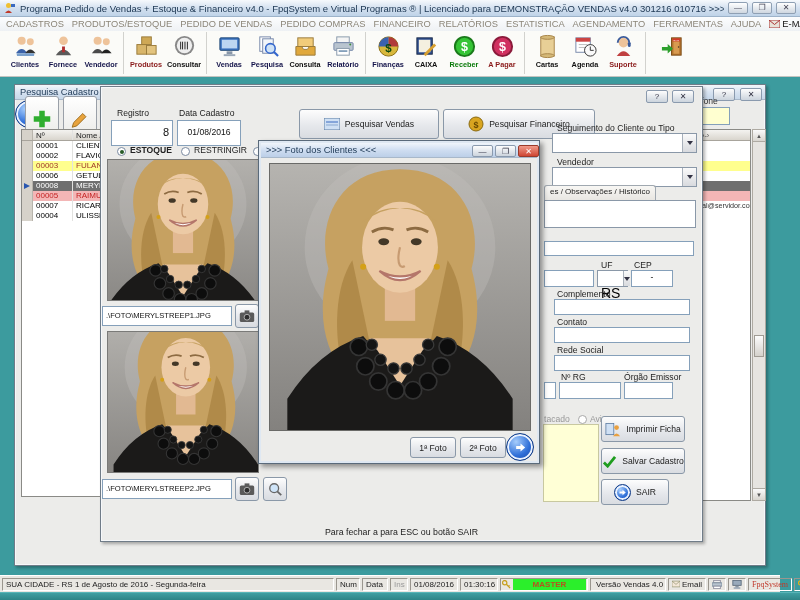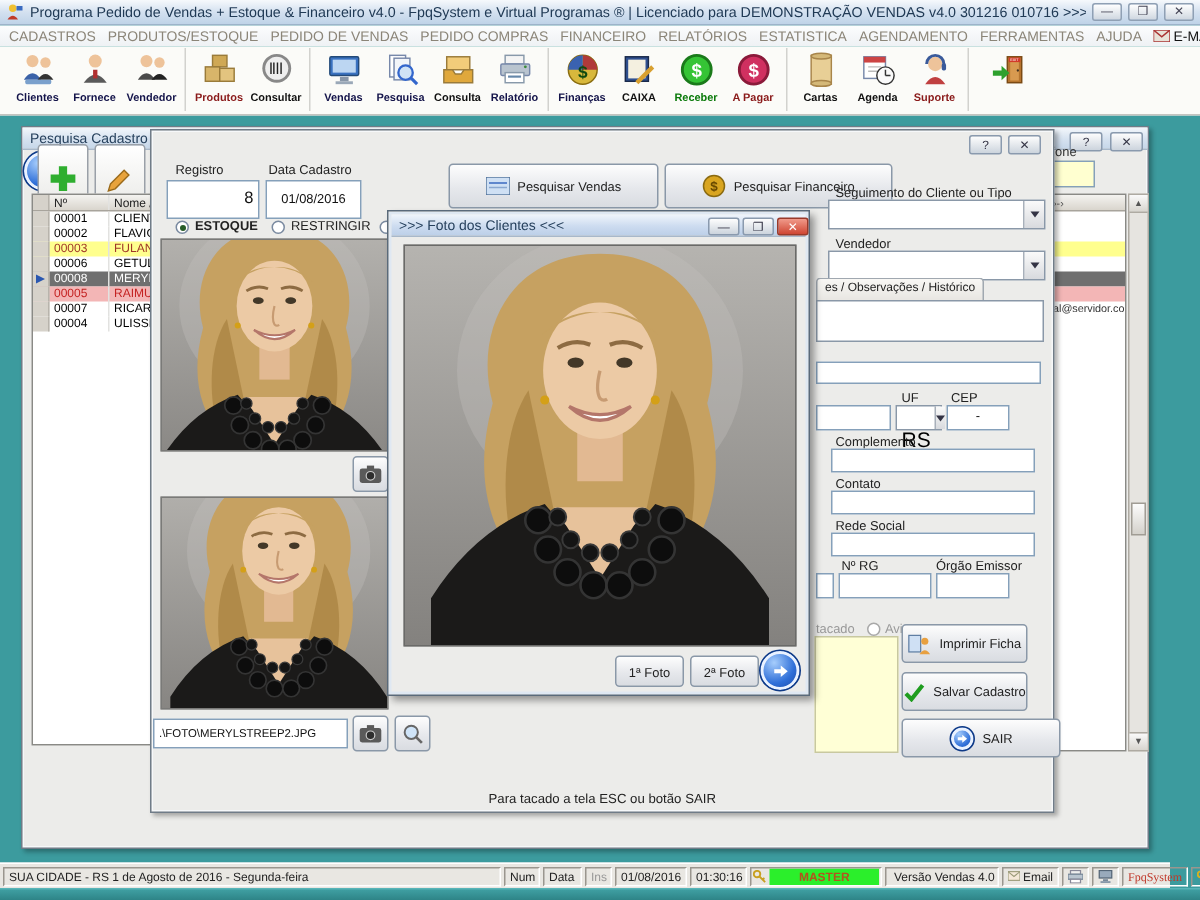--- a/index.html
+++ b/index.html
@@ -433,20 +433,21 @@
           <text x="8" y="11.5" font-size="9" text-anchor="middle" fill="#6a4a00" font-weight="bold">$</text>
         </svg>
       <span>Pesquisar  Financeiro</span>
     </div>
 
     <div class="photo" style="left:6px;top:72px;width:152px;height:142px;">
       <svg viewBox="8 2 104 116" preserveAspectRatio="xMidYMid slice">
           <use href="#portrait" width="120" height="130"></use>
         </svg>
     </div>
+    <div class="field" style="left:1px;top:219px;width:130px;height:20px;font-size:7.6px;line-height:16px;">.\FOTO\MERYLSTREEP1.JPG</div>
     <div class="btn" style="left:134px;top:217px;width:24px;height:24px;">
       <svg width="16" height="14" viewBox="0 0 20 17">
           <rect x="1" y="4" width="18" height="12" rx="2" fill="#5a5a5a"></rect>
           <rect x="7" y="1.5" width="6" height="3.5" fill="#5a5a5a"></rect>
           <circle cx="10" cy="10" r="3.6" fill="#2e2e2e" stroke="#c8c8c8"></circle>
         </svg>
     </div>
     <div class="btn" style="left:160px;top:217px;width:24px;height:24px;">
       <svg width="15" height="15" viewBox="0 0 17 17">
           <circle cx="7" cy="7" r="5" fill="#cfe4f8" stroke="#666" stroke-width="1.5"></circle>
@@ -527,30 +528,30 @@
           <path d="M10,18 q4.5,-7 9,0 z" fill="#e8a040"></path>
         </svg>
       <span>Imprimir Ficha</span>
     </div>
     <div class="btn" style="left:500px;top:361px;width:84px;height:26px;">
       <svg width="15" height="13" viewBox="0 0 16 14">
           <polyline points="2,8 6,12 14,2" fill="none" stroke="#1f9d1f" stroke-width="3"></polyline>
         </svg>
       <span>Salvar Cadastro</span>
     </div>
-    <div class="btn" style="left:500px;top:392px;width:106px;height:26px;">
+    <div class="btn" style="left:500px;top:392px;width:68px;height:26px;">
       <span class="bluearrow" style="width:17px;height:17px;">
           <svg width="9" height="9" viewBox="0 0 12 12">
             <path d="M2,4.7 h4 V2.4 L10.3,6 6,9.6 V7.3 H2 Z" fill="#fff"></path>
           </svg>
         </span>
       <span>SAIR</span>
     </div>
 
-    <div class="footerhint" style="top:440px;">Para tacado a tela ESC ou botão SAIR</div>
+    <div class="footerhint" style="top:440px;">Para fechar a para ESC ou botão SAIR</div>
   </div>
 
   <div class="win" style="left:258px;top:140px;width:282px;height:324px;z-index:3;border-color:#5a6a7a;box-shadow:3px 3px 5px rgba(0,0,0,.4), inset 0 0 0 2px #dfe8f2;">
     <div class="wtitle" style="margin:2px 2px 0 2px;background:linear-gradient(#f0f5fb,#cddcf0 55%,#bccfe8);">
         <span>&gt;&gt;&gt; Foto dos Clientes &lt;&lt;&lt;</span>
       </div>
     <span class="smbtn" style="left:213px;top:4px;width:21px;height:12px;">—</span>
     <span class="smbtn" style="left:236px;top:4px;width:21px;height:12px;">❐</span>
     <span class="smbtn red" style="left:259px;top:4px;width:21px;height:12px;">✕</span>
 

